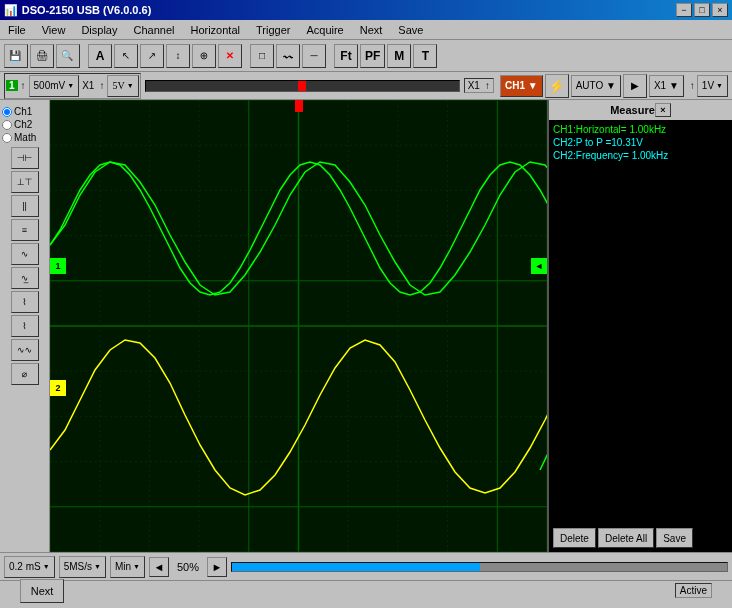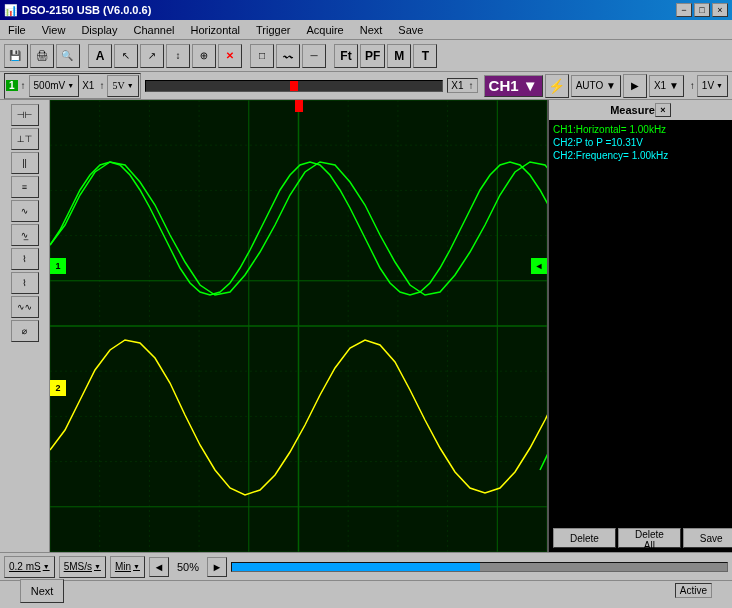--- a/index.html
+++ b/index.html
@@ -191,21 +191,21 @@
     .measure-row.green { color: #00ff00; }
     .measure-row.cyan { color: #00ffff; }
     .measure-btns {
       display: flex;
       gap: 2px;
       padding: 4px;
       background: black;
     }
     .m-btn {
       height: 20px;
-      padding: 0 16px;
+      padding: 0 6px;
       background: #c0c0c0;
       border: 1px outset #888;
       font-size: 10px;
       cursor: pointer;
     }
 
     
     .bottom-controls {
       background: #c0c0c0;
       height: 28px;
@@ -217,21 +217,20 @@
     }
     .bot-dropdown {
       height: 22px;
       font-size: 10px;
       background: #c0c0c0;
       border: 1px outset #888;
       display: flex; align-items: center;
       padding: 0 4px;
       cursor: pointer;
       gap: 2px;
-      text-decoration: underline;
     }
     .bot-dropdown::after { content: '▼'; font-size: 7px; }
     .bot-btn {
       width: 20px; height: 20px;
       background: #c0c0c0;
       border: 1px outset #888;
       display: flex; align-items: center; justify-content: center;
       cursor: pointer;
       font-size: 11px;
       color: black;
@@ -377,34 +376,48 @@
   <div style="flex:1;height:12px;background:#333;border:1px inset #555;position:relative;margin:0 2px;">
     <div style="position:absolute;left:50%;top:0;width:8px;height:100%;background:red;transform:translateX(-50%);"></div>
   </div>
 
   <div style="display:flex;align-items:center;gap:1px;border:1px inset #888;padding:1px;">
     <span style="font-size:10px;padding:0 2px;">X1</span>
     <span style="font-size:10px;padding:0 2px;">↑</span>
   </div>
 
   <div style="display:flex;align-items:center;gap:2px;margin-left:4px;">
-    <div style="background:#701a75;color:white;padding:0 4px;height:22px;display:flex;align-items:center;font-size:15px;font-weight:bold;border:1px outset #888;cursor:pointer;">CH1 ▼</div>
+    <div style="background:#c2410c;color:white;padding:0 4px;height:22px;display:flex;align-items:center;font-size:10px;font-weight:bold;border:1px outset #888;cursor:pointer;">CH1 ▼</div>
     <div class="tb-btn" style="font-size:14px;">⚡</div>
     <div style="background:#c0c0c0;border:1px outset #888;padding:0 4px;height:22px;display:flex;align-items:center;font-size:10px;cursor:pointer;">AUTO ▼</div>
     <div class="tb-btn">▶</div>
     <div style="background:#c0c0c0;border:1px outset #888;padding:0 4px;height:22px;display:flex;align-items:center;font-size:10px;cursor:pointer;">X1 ▼</div>
     <div style="font-size:10px;margin-left:4px;">↑</div>
     <div class="ch-dropdown" style="min-width:30px;">1V</div>
   </div>
 </div>
 
 <div class="main-layout">
 
   <div class="left-sidebar">
 
+    <div class="radio-group">
+      <div class="radio-row">
+        <input type="radio" name="ch" checked="" style="width: 10px; height: 10px;">
+        <span style="font-size:10px;">Ch1</span>
+      </div>
+      <div class="radio-row">
+        <input type="radio" name="ch" style="width: 10px; height: 10px;">
+        <span style="font-size:10px;">Ch2</span>
+      </div>
+      <div class="radio-row">
+        <input type="radio" name="ch" style="width: 10px; height: 10px;">
+        <span style="font-size:10px;">Math</span>
+      </div>
+    </div>
 
     <div class="sidebar-icon">⊣⊢</div>
     <div class="sidebar-icon">⊥⊤</div>
     <div class="sidebar-icon">||</div>
     <div class="sidebar-icon">≡</div>
     <div class="sidebar-icon">∿</div>
     <div class="sidebar-icon">∿̲</div>
     <div class="sidebar-icon">⌇</div>
     <div class="sidebar-icon">⌇</div>
     <div class="sidebar-icon">∿∿</div>

